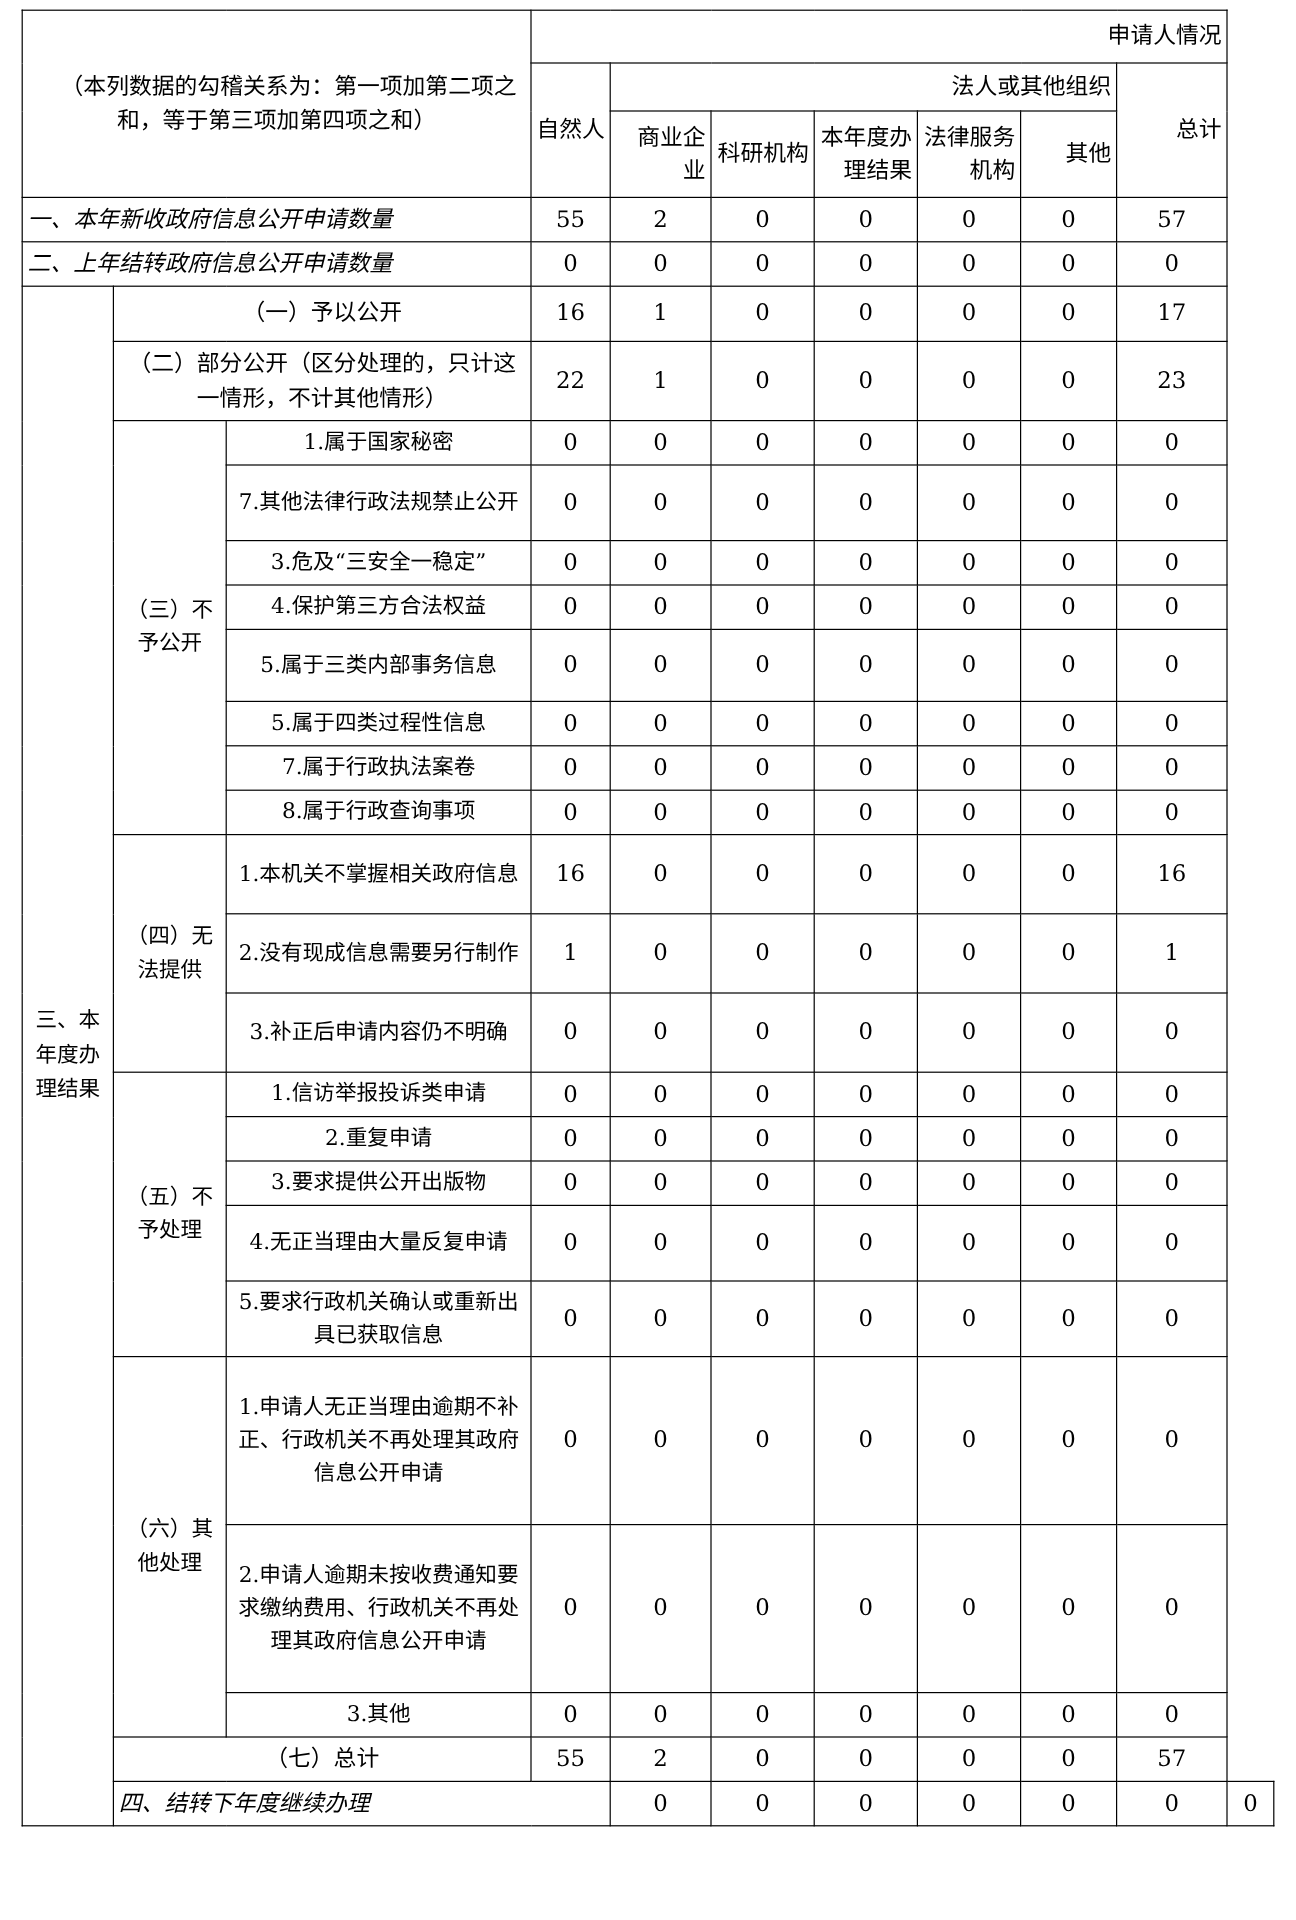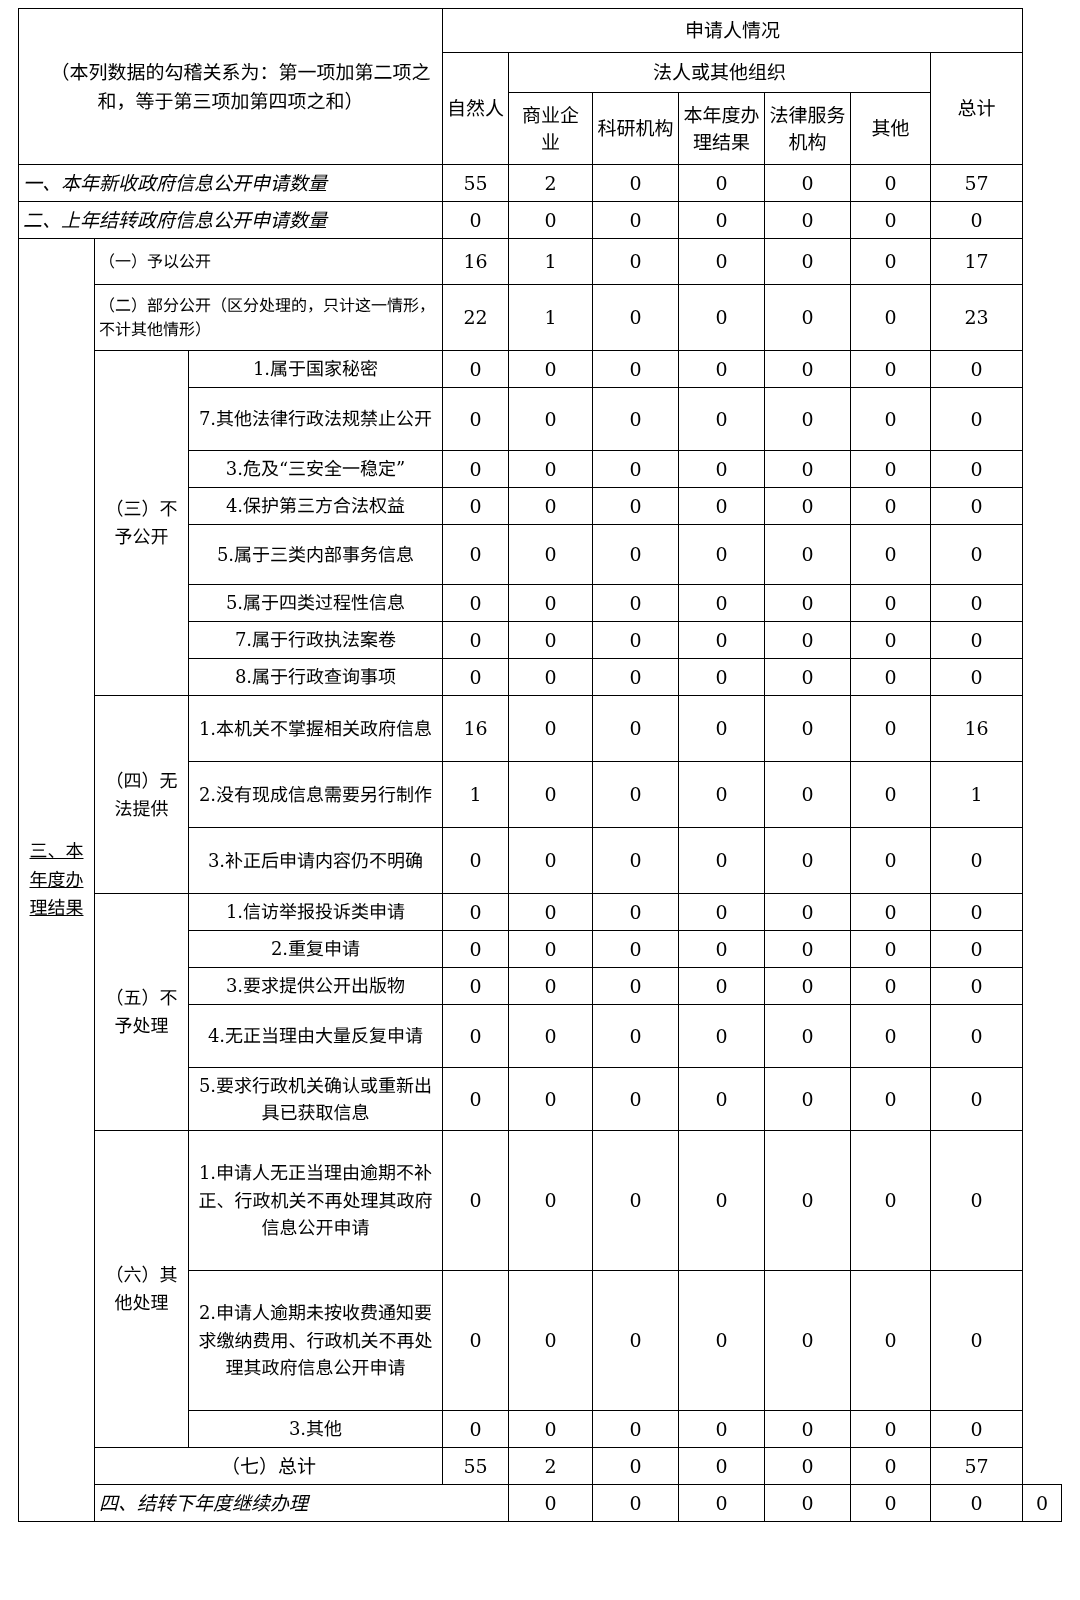--- a/index.html
+++ b/index.html
@@ -31,21 +31,21 @@
   }
   table.gi-table td, table.gi-table th {
     border: 1px solid #000000;
     padding: 3px 4px;
     vertical-align: middle;
     font-weight: normal;
     word-break: break-all;
   }
   
   .hdr {
-    text-align: center;
+    text-align: right;
     font-size: 19px;
   }
   .hdr-note {
     text-align: center;
     font-size: 19px;
     line-height: 1.5;
     padding: 6px 8px 6px 10px;
     text-indent: 1.05em;
   }
   .num {
@@ -54,22 +54,22 @@
     font-family: "DejaVu Serif", "Liberation Serif", serif;
   }
   .lbl-main {
     text-align: left;
     font-size: 19px;
     padding-left: 10px;
     white-space: nowrap;
     font-style: italic;
   }
   .lbl-sec {
-    text-align: left;
-    font-size: 16px;
+    text-align: center;
+    font-size: 19px;
     padding-left: 20px;
     line-height: 1.5;
   }
   .lbl-item {
     text-align: center;
     font-size: 18px;
     padding-left: 8px;
     line-height: 1.52;
   }
   .lbl-total {
@@ -81,21 +81,20 @@
     text-align: center;
     font-size: 18px;
     line-height: 1.55;
     padding: 2px 4px;
   }
   .grp-left {
     text-align: center;
     font-size: 18px;
     line-height: 1.6;
     padding: 2px 2px;
-    text-decoration: underline;
   }
   
 </style>
 </head>
 <body>
 
 <div id="sheet">
   <table class="gi-table">
     <colgroup>
       <col style="width:76px">

